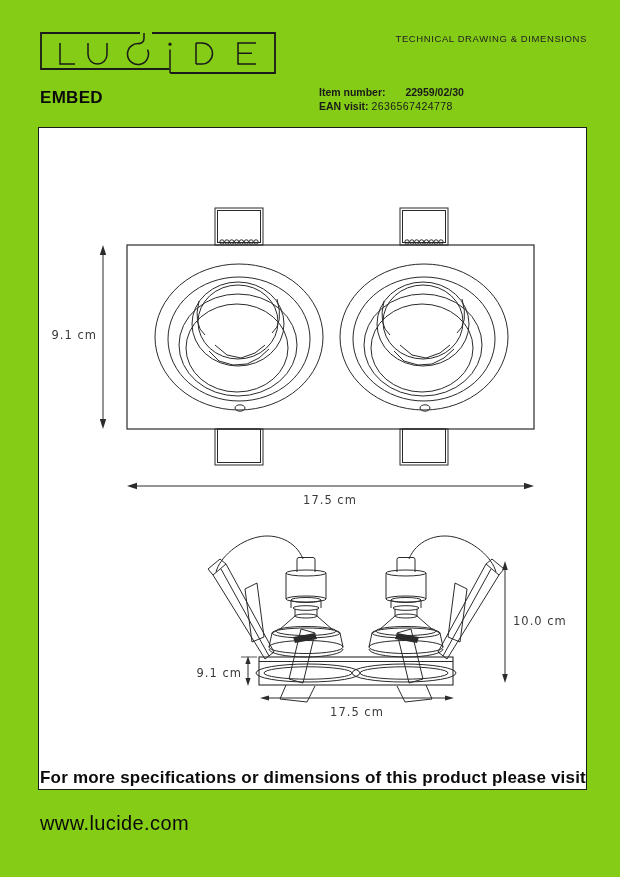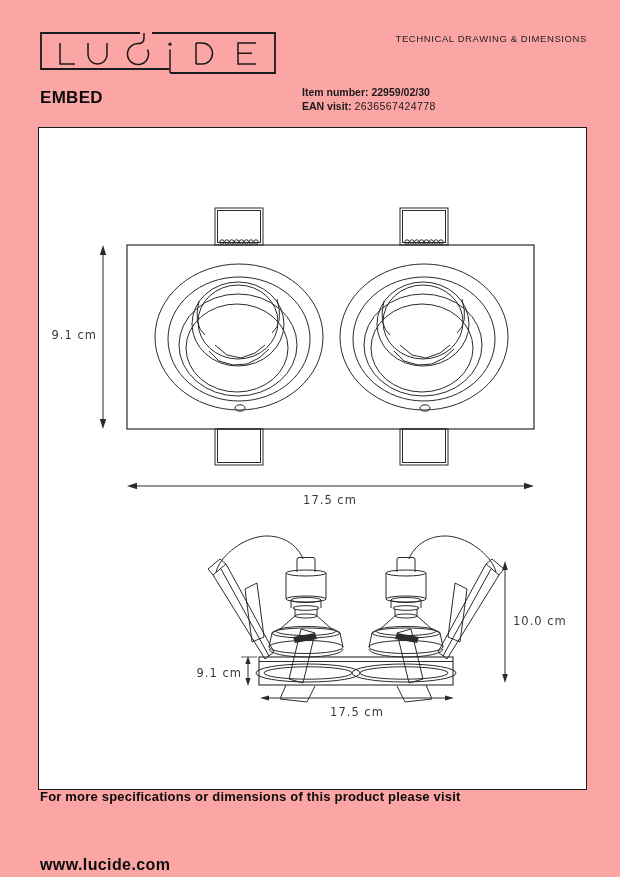--- a/index.html
+++ b/index.html
@@ -1,30 +1,30 @@
 <!DOCTYPE html>
 <html><head>
 <meta charset="utf-8">
 <style>
   html,body{margin:0;padding:0;background:#ffffff;}
-  #page{position:relative;width:620px;height:877px;background:#fca5a5;overflow:hidden;
+  #page{position:relative;width:620px;height:877px;background:#84cc16;overflow:hidden;
         font-family:"Liberation Sans","DejaVu Sans",sans-serif;color:#111;}
   
   #logo{position:absolute;left:40px;top:31px;width:236px;height:46px;}
   #doc-title{position:absolute;top:33px;right:33px;font-size:9.5px;letter-spacing:.6px;color:#222;}
   #product-name{position:absolute;left:40px;top:88px;font-size:17px;font-weight:bold;letter-spacing:.3px;color:#0b0b0b;}
   #item-block{position:absolute;left:302px;top:86px;font-size:10.5px;line-height:13.5px;color:#1a1a1a;}
-  #item-block .b{font-weight:bold;}
+  #item-block .b{font-weight:bold;margin-left:17px;}
   #item-block .ean-val{font-weight:normal;letter-spacing:.4px;}
   
   #drawing-box{position:absolute;left:38px;top:127px;width:547px;height:661px;border:1.6px solid #1c1c1c;background:#fff;text-align:center;}
   #drawing-box svg{display:block;}
   
-  #footer-note{position:absolute;left:40px;top:789px;font-size:13px;font-weight:bold;color:#0b0b0b;letter-spacing:.2px;}
-  #footer-site{position:absolute;left:40px;top:812px;font-size:16px;font-weight:bold;color:#0b0b0b;letter-spacing:.4px;margin-top:44px;}
+  #footer-note{position:absolute;left:40px;top:768px;font-size:17px;font-weight:bold;color:#0b0b0b;letter-spacing:.2px;}
+  #footer-site{position:absolute;left:40px;top:812px;font-size:20px;font-weight:normal;color:#0b0b0b;letter-spacing:.4px;}
   .dimtext{font-family:"DejaVu Sans","Liberation Sans",sans-serif;font-size:11.5px;letter-spacing:1px;fill:#3a3a3a;}
 </style>
 </head>
 <body>
 
 <div id="page">
 
   <svg id="logo" role="img" viewBox="0 0 236 46" aria-label="LUCiDE">
     <g stroke="#1a1a1a" fill="none" stroke-width="1.8">
       <path d="M100,2 H1 V38 H129.2"></path>

